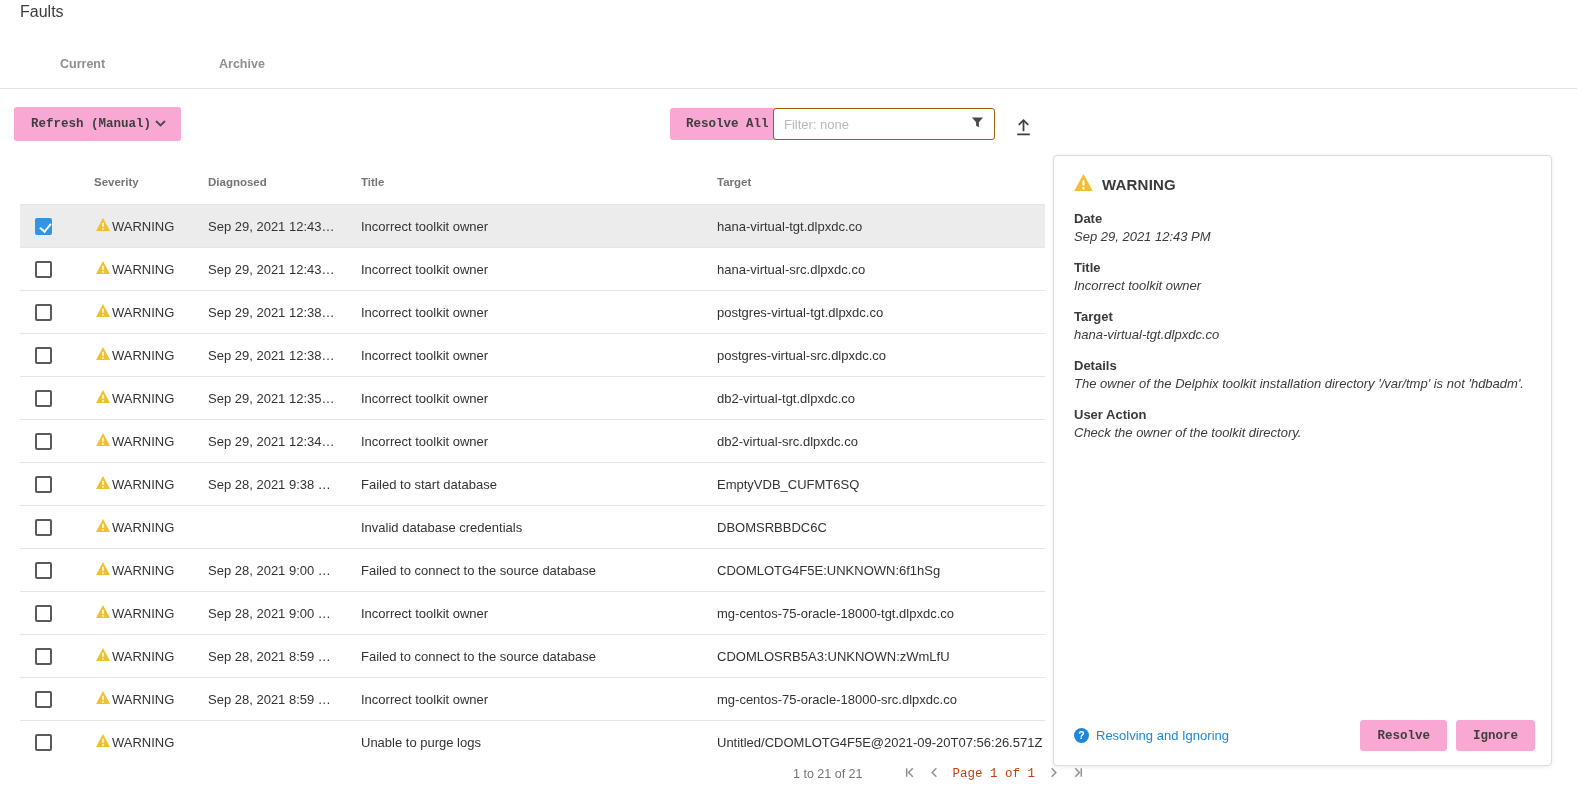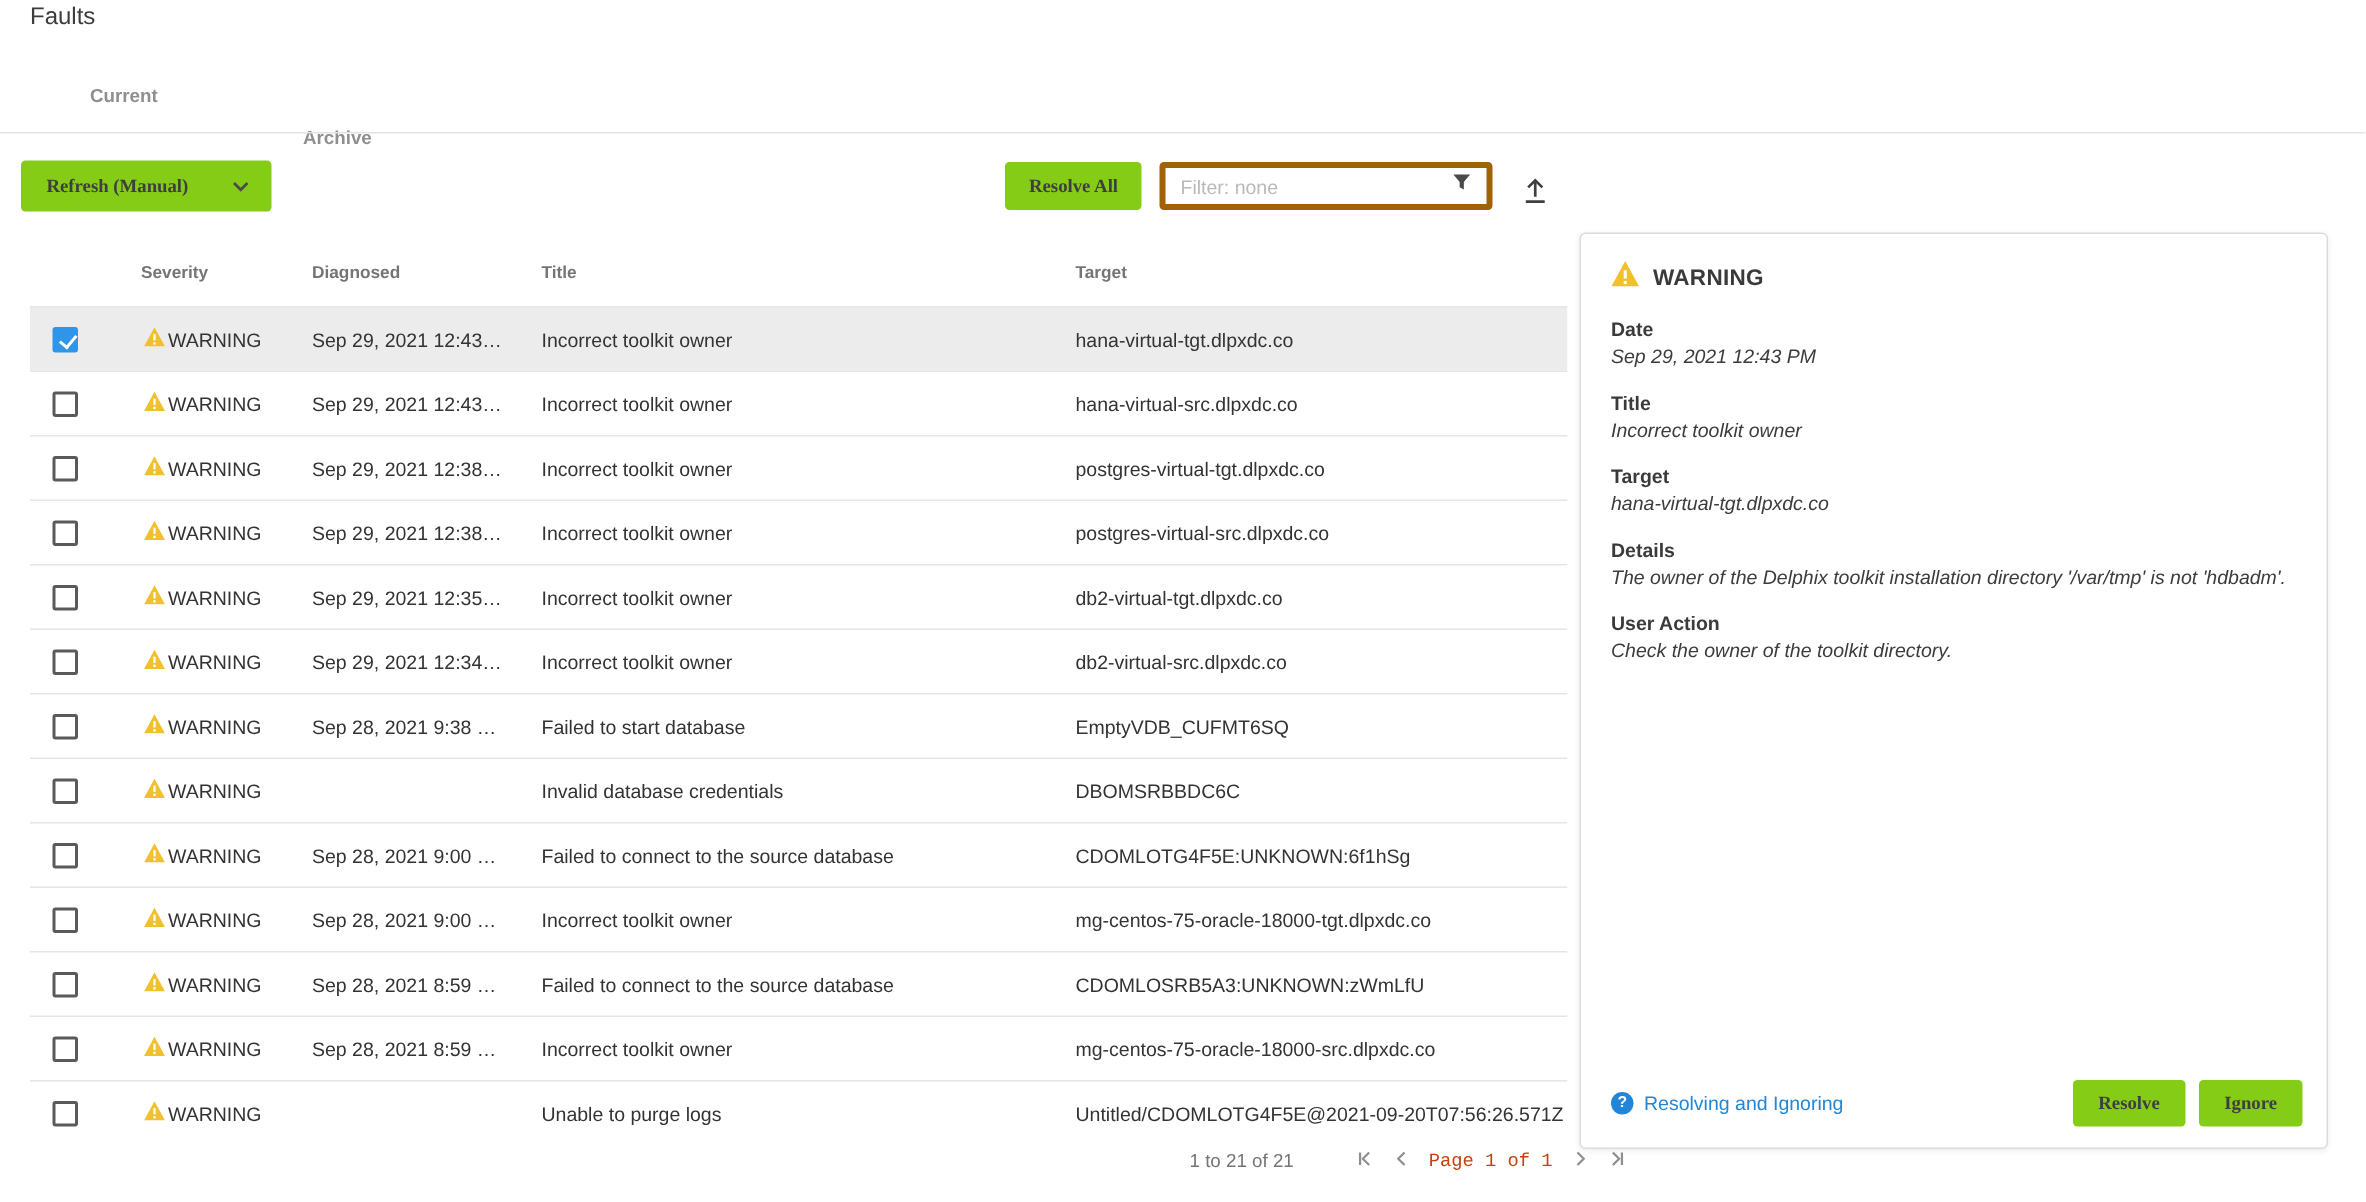--- a/index.html
+++ b/index.html
@@ -5,32 +5,32 @@
   * { margin:0; padding:0; box-sizing:border-box; }
   html,body { width:1577px; height:801px; background:#fff; overflow:hidden;
               font-family:"Liberation Sans", sans-serif; color:#3b3b3b; }
   .page { position:relative; width:1577px; height:801px; background:#fff; }
 
   
   .page-title { position:absolute; left:20px; top:3px; font-size:16px; font-weight:400; color:#3d3d3d; }
 
   .tab { position:absolute; top:57px; font-size:12.5px; font-weight:700; color:#8f8f8f; cursor:pointer; }
   .tab-current { left:60px; }
-  .tab-archive { left:202px;margin-top:28px; }
+  .tab-archive { left:219px; }
   .tabs-divider { position:absolute; left:0; top:88px; width:1577px; height:1px; background:#e3e3e3; }
 
   
-  .btn { background:#84cc16; border:none; border-radius:3px; font-family:Liberation Serif, serif;
+  .btn { background:#f9a8d4; border:none; border-radius:3px; font-family:Liberation Mono, monospace;
          font-size:12.5px; font-weight:700; color:#3e3e3e; cursor:pointer; }
   .refresh-btn { position:absolute; left:14px; top:107px; width:167px; height:34px;
                  display:flex; align-items:center; justify-content:space-between; padding:0 15px 0 17px; }
   .resolve-all-btn { position:absolute; left:670px; top:108px; height:32px; padding:0 16px; }
 
   .filter-box { position:absolute; left:773px; top:108px; width:222px; height:32px;
-                border:4px solid #a16207; border-radius:3px; display:flex; align-items:center;
+                border:1px solid #a16207; border-radius:3px; display:flex; align-items:center;
                 padding:0 10px; background:#fff; }
   .filter-box input { flex:1; border:none; outline:none; font-family:inherit; font-size:13px; color:#444; min-width:0; }
   .filter-box input::placeholder { color:#b9b9b9; }
 
   .export-btn { position:absolute; left:1009px; top:114px; width:28px; height:28px;
                 background:none; border:none; cursor:pointer; display:flex; align-items:center; justify-content:center; }
 
   
   .faults-table { position:absolute; left:20px; top:158px; width:1025px; height:599px; overflow:hidden; }
   .thead { position:relative; height:46px; }

